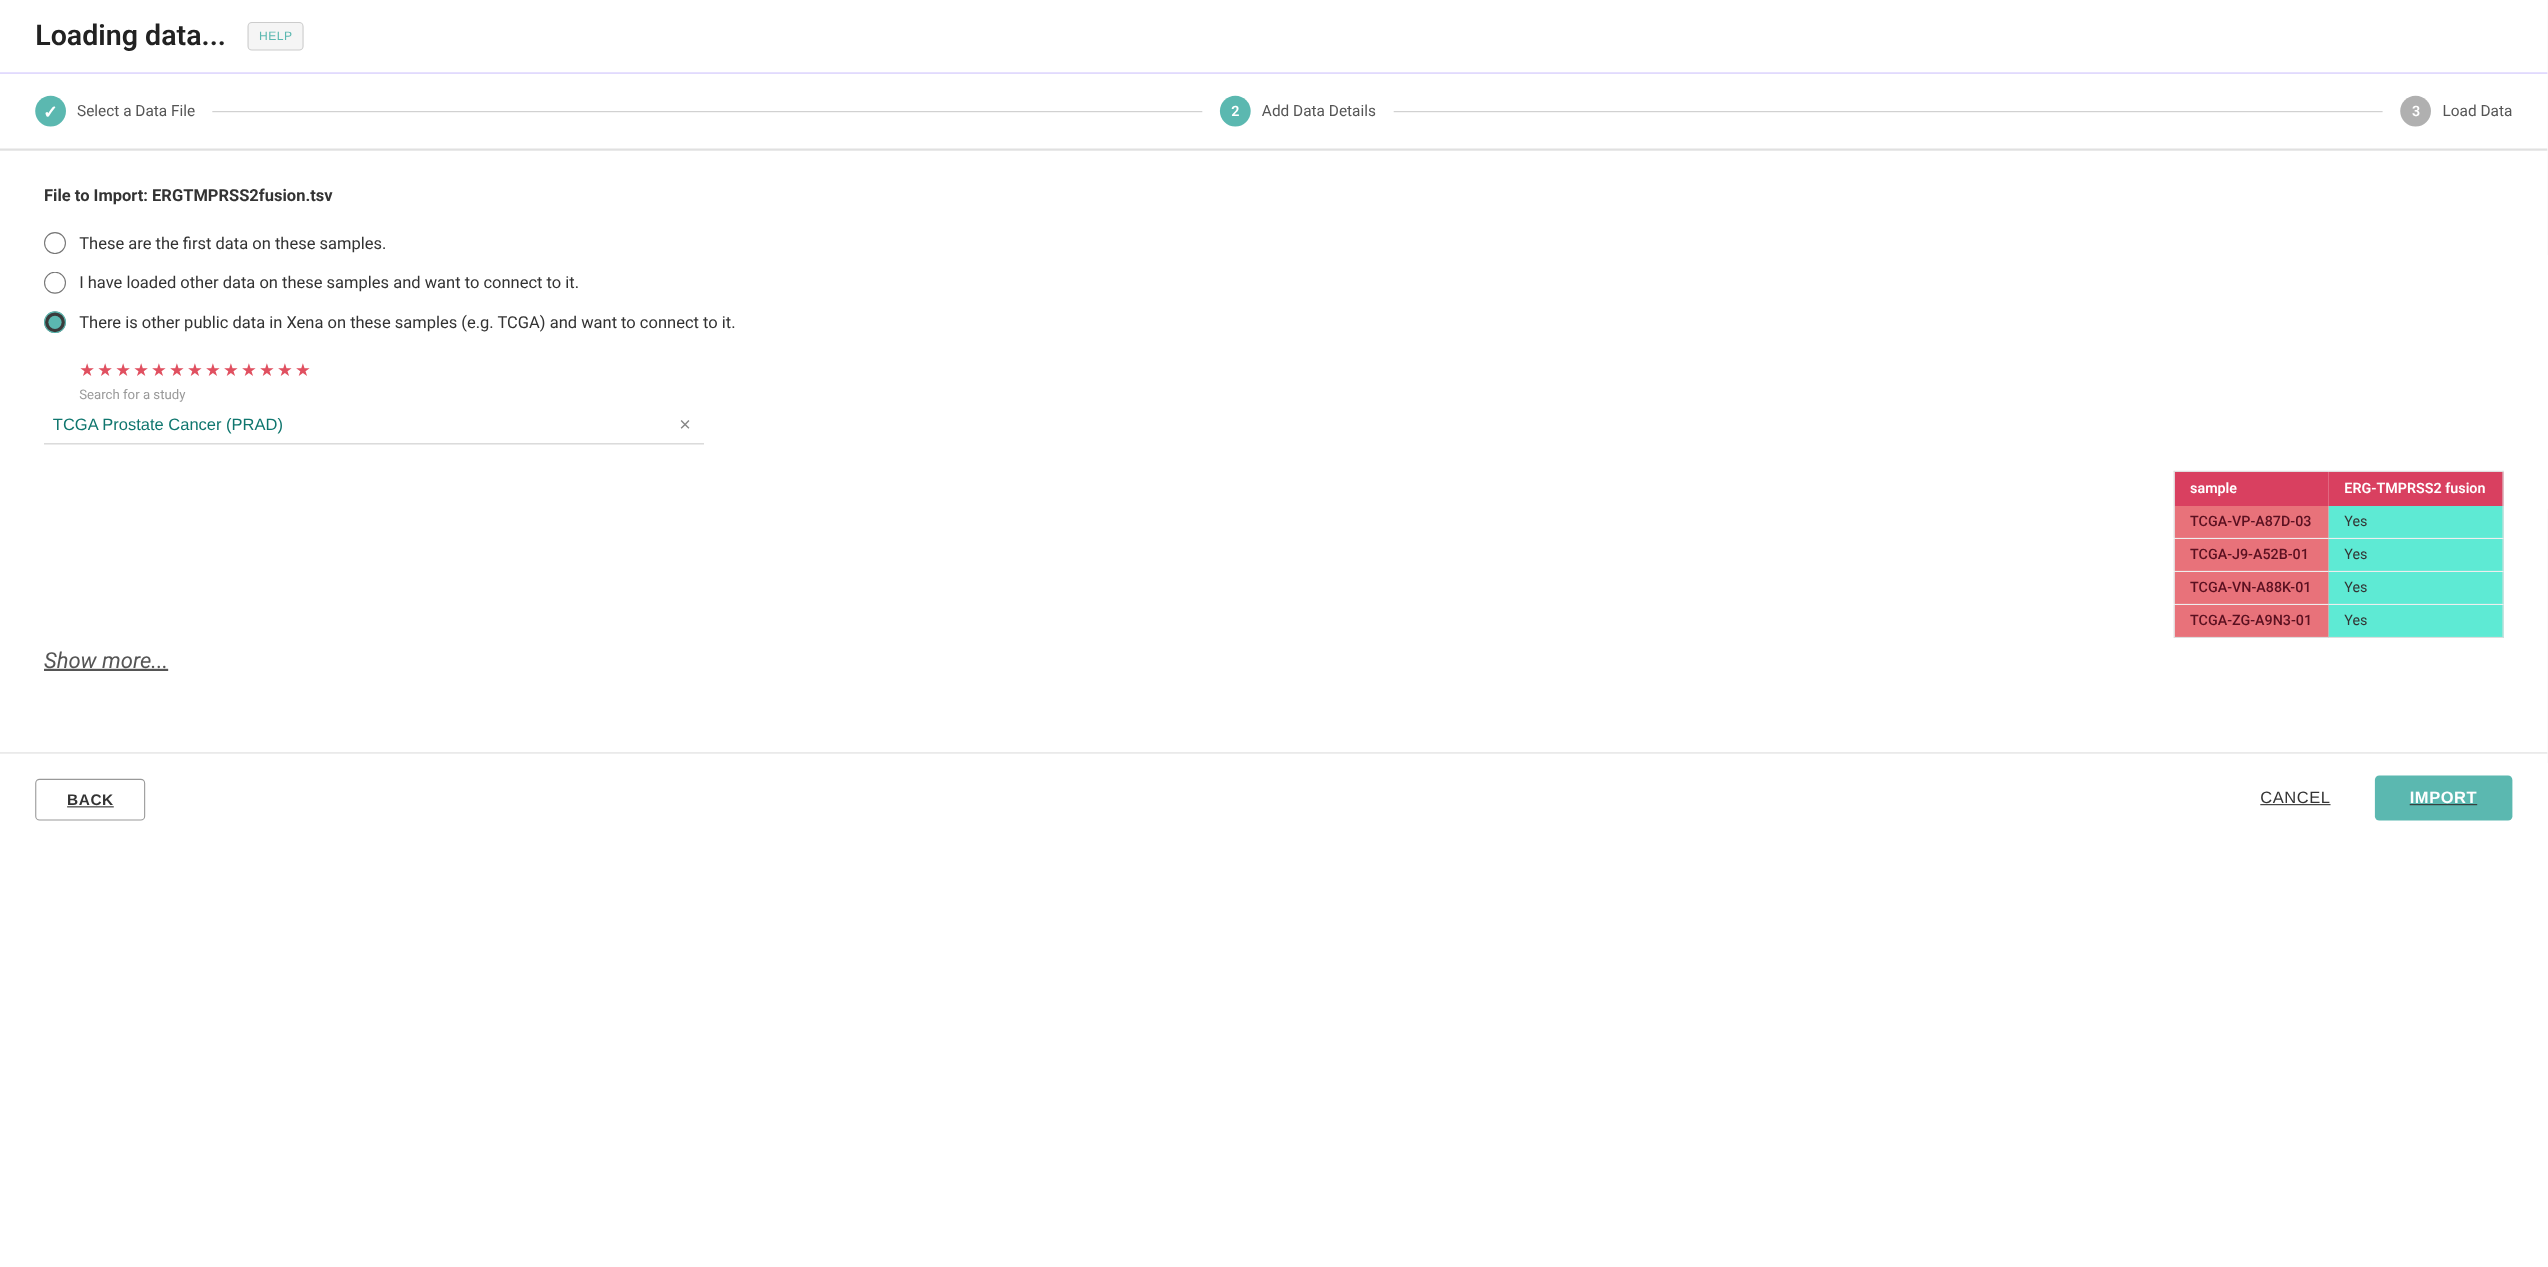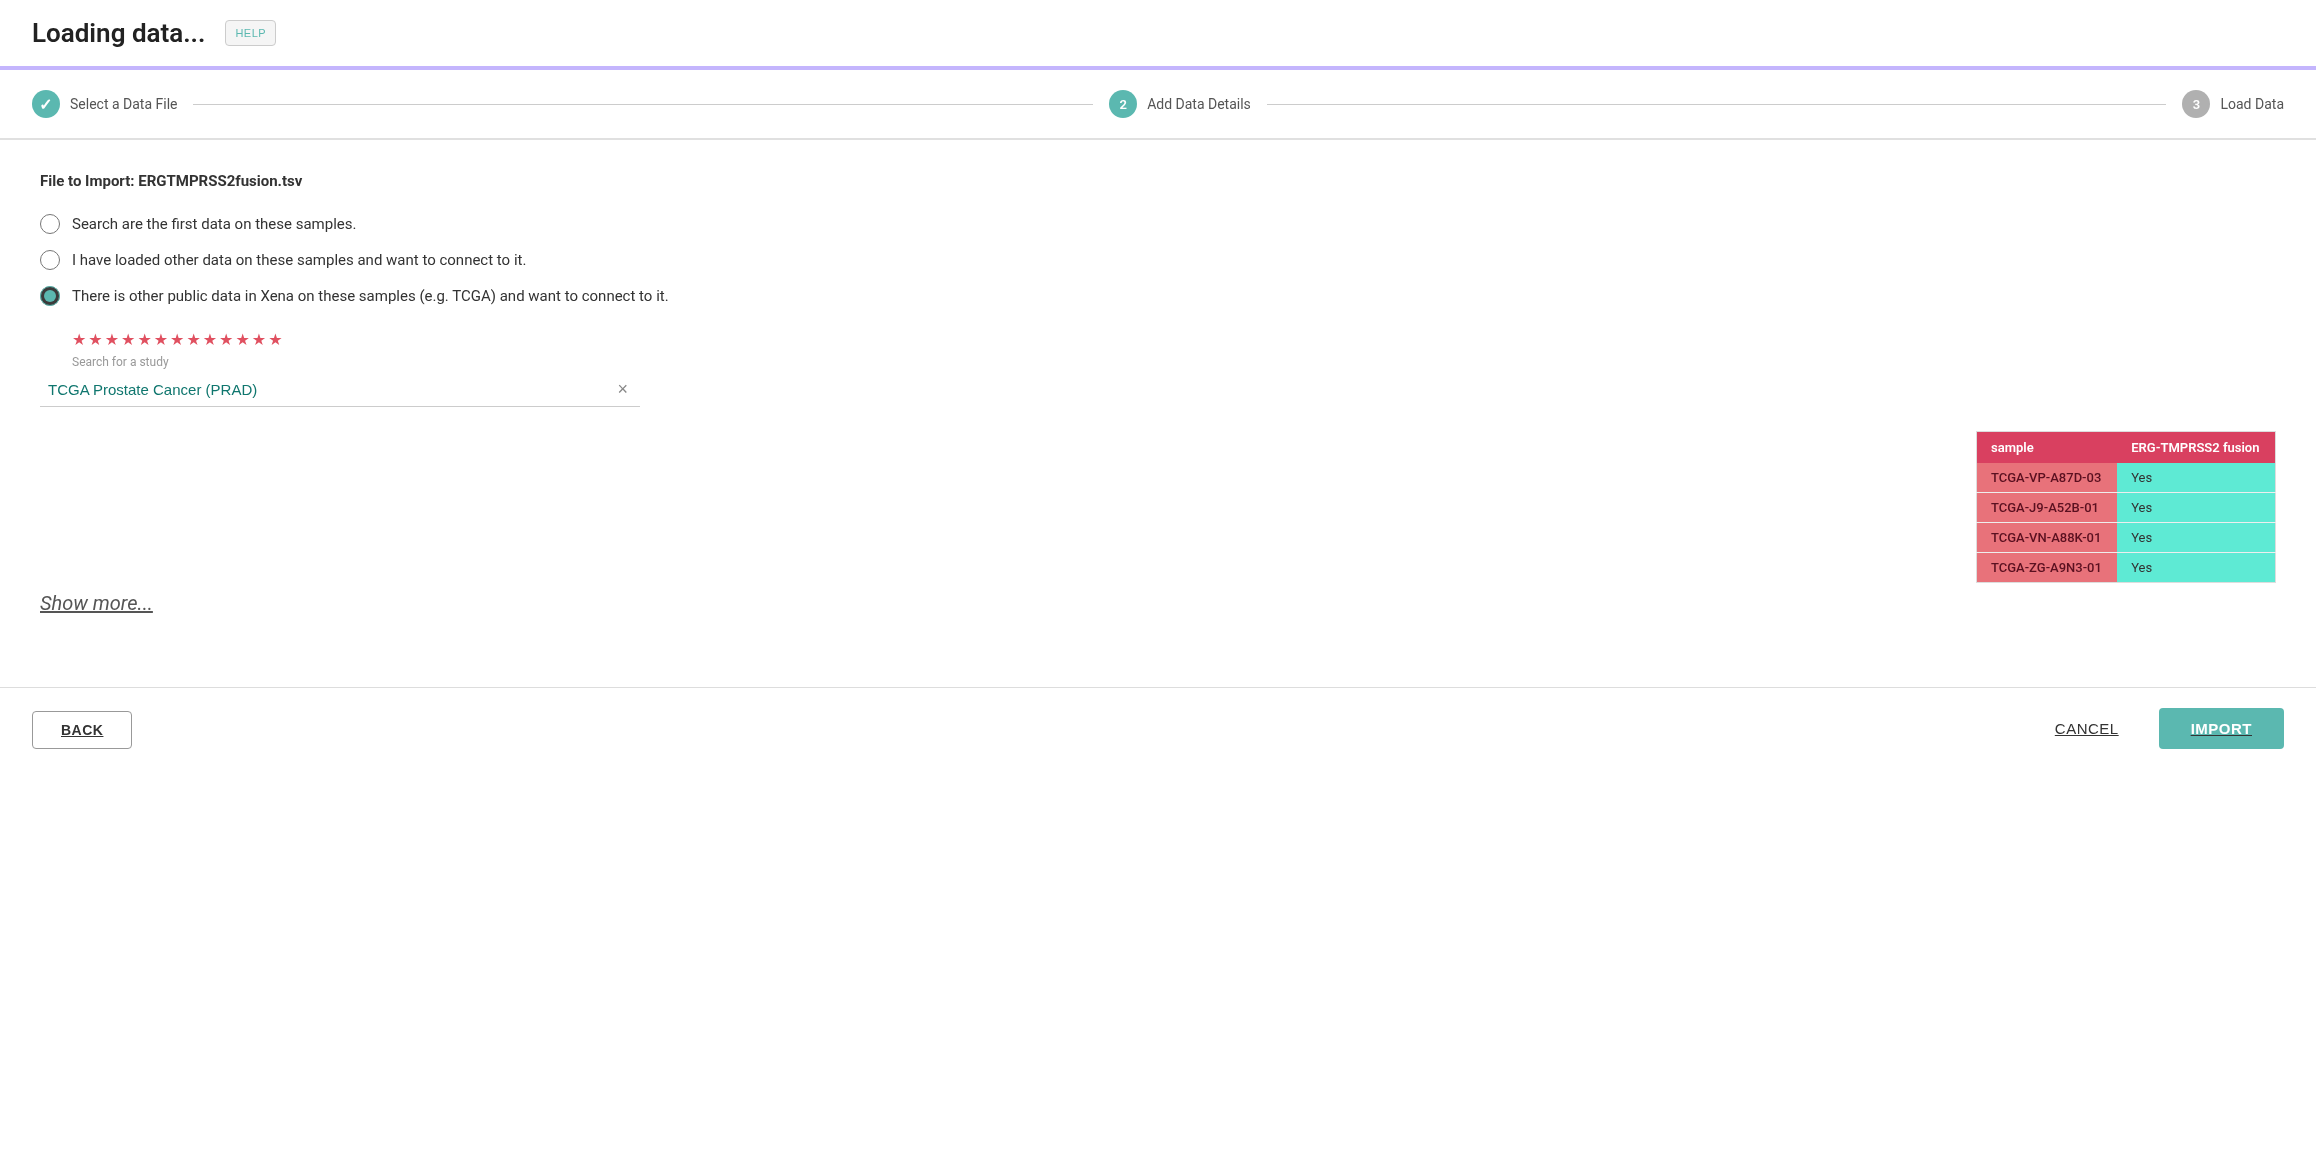--- a/index.html
+++ b/index.html
@@ -14,21 +14,21 @@
       background: #fff;
       min-height: 100vh;
     }
 
     
     .header {
       display: flex;
       align-items: center;
       padding: 18px 32px;
       gap: 20px;
-      border-bottom: 4px solid #c4b5fd;
+      border-bottom: 1px solid #c4b5fd;
     }
     .header-title {
       font-size: 26px;
       font-weight: 600;
       color: #222;
     }
     .help-button {
       border: 1px solid #ccc;
       background: #f5f5f5;
       color: #5bb8b0;
@@ -301,21 +301,21 @@
   </div>
 
   <div class="main-content">
 
     <div class="file-import-label">File to Import: ERGTMPRSS2fusion.tsv</div>
 
     
     <div class="radio-group">
       <label class="radio-option">
         <input type="radio" class="radio-input" name="data-option" style="">
-        <span class="radio-label">Search are the first data on these samples.</span>
+        <span class="radio-label">These are the first data on these samples.</span>
       </label>
       <label class="radio-option">
         <input type="radio" class="radio-input" name="data-option" style="">
         <span class="radio-label">I have loaded other data on these samples and want to connect to it.</span>
       </label>
       <label class="radio-option">
         <input type="radio" class="radio-input" name="data-option" checked="" style="">
         <span class="radio-label">There is other public data in Xena on these samples (e.g. TCGA) and want to connect to it.</span>
       </label>
     </div>

